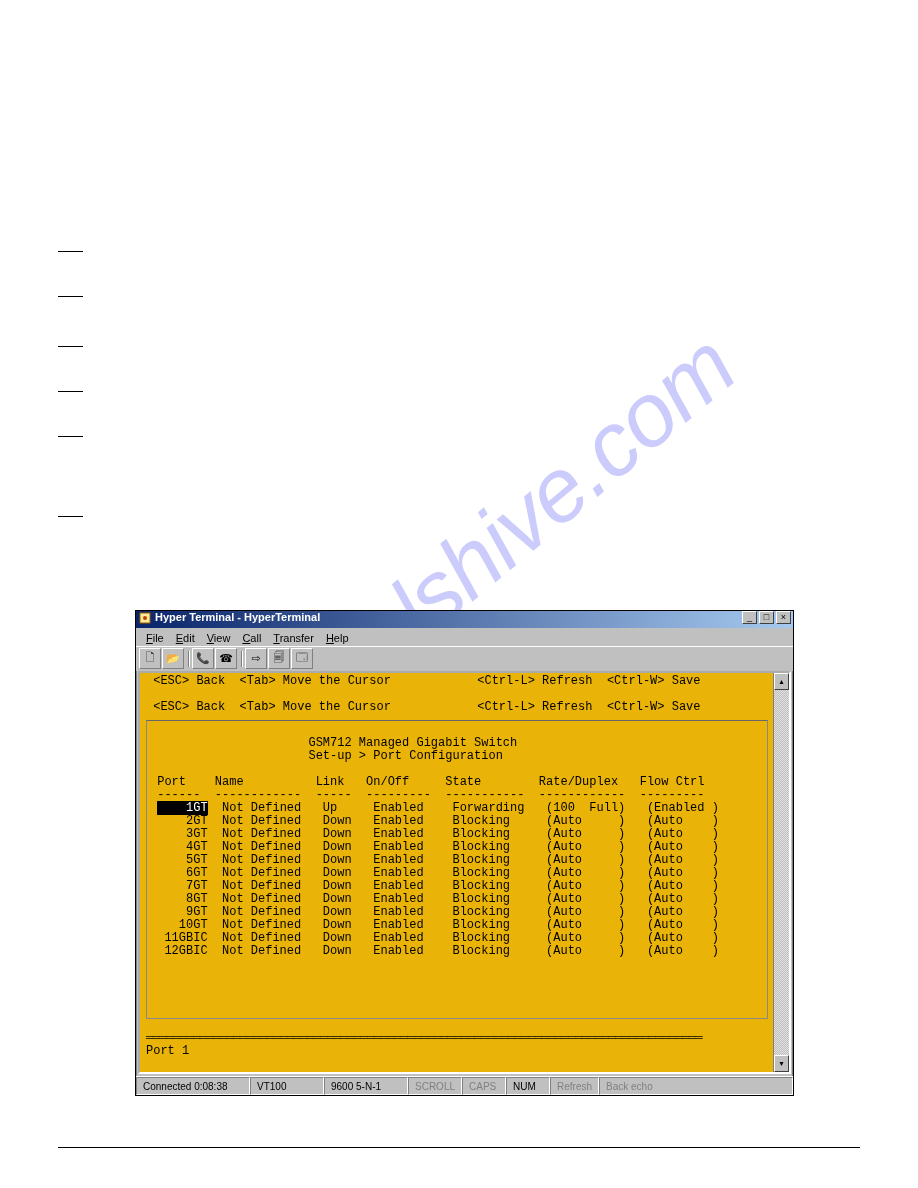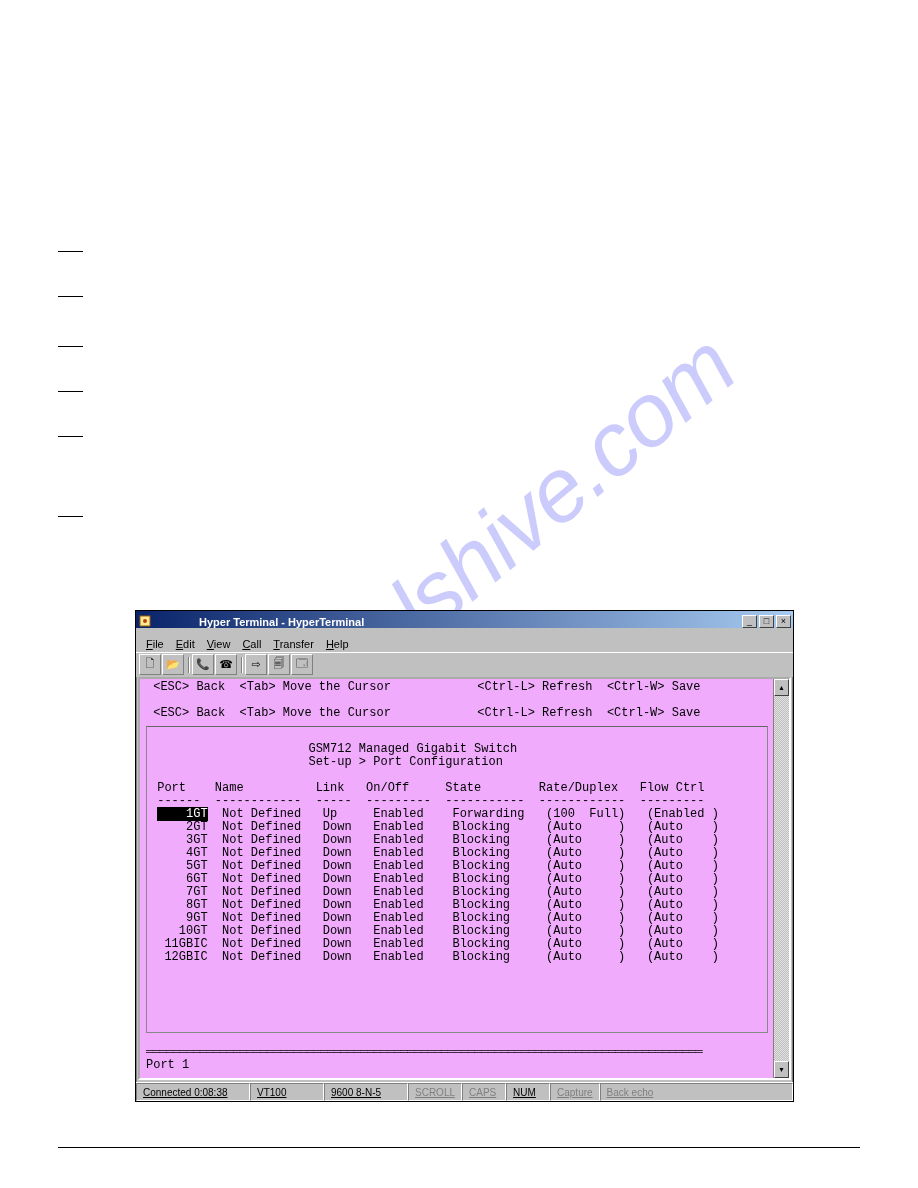--- a/index.html
+++ b/index.html
@@ -54,24 +54,23 @@
     box-shadow: 0 0 0 1px #808080 inset;
     background: #c0c0c0;
     font-family: Tahoma, "MS Sans Serif", sans-serif;
     font-size: 11px;
   }
 
   .titlebar {
     background: linear-gradient(to right, #0a246a, #a6caf0);
     color: #fff;
     display: flex;
-    align-items: flex-end;
+    align-items: flex-start;
     height: 17px;
     padding: 0 2px;
-    gap: 44px;
   }
   .titlebar .ticon {
     width: 14px;
     height: 14px;
     display: flex;
     align-items: center;
     justify-content: center;
     margin-right: 3px;
   }
   .titlebar .ttext { font-weight: bold; font-size: 11px; flex:1; }
@@ -82,21 +81,21 @@
     border-right-color:#404040; border-bottom-color:#404040;
     font-size:9px; line-height:9px; padding:0;
     display:flex; align-items:center; justify-content:center;
     font-family: Tahoma, sans-serif;
     color:#000;
   }
 
   .menubar {
     display:flex;
     background:#c0c0c0;
-    padding: 10px 4px 2px 4px;
+    padding: 4px 4px 2px 4px;
     gap:0;
   }
   .menubar span {
     padding: 0 6px;
     font-size:11px;
     color:#000;
   }
   .menubar span u { text-decoration: underline; }
 
   .toolbar {
@@ -140,56 +139,55 @@
     height:15px; background:#c0c0c0;
     border:1px solid #fff;
     border-right-color:#404040; border-bottom-color:#404040;
     display:flex; align-items:center; justify-content:center;
     font-size:8px; color:#000;
   }
   .strack-fill { flex:1; background:repeating-conic-gradient(#c0c0c0 0 25%, #e0e0e0 0 50%) 0 0/2px 2px; }
 
   .term-inner {
     margin-right:15px;
-    background:#f0abfc;
+    background:#eab308;
     font-family: "Courier New", monospace;
     font-size: 12px;
     line-height: 13px;
     color:#000;
     padding:2px 6px 2px 6px;
     white-space: pre;
     overflow:hidden;
     min-height: 395px;
   }
   .term-inner .hl { background:#000; color:#fff; }
   .double-rule {
     letter-spacing:-0.5px;
   }
   .inner-box {
     border:1px solid #888;
     border-top-color:#666;
     margin: 6px 0 0 0;
-    padding: 3px 3px 16px 3px;
+    padding: 3px 3px 8px 3px;
   }
 
   .statusbar {
     display:flex;
     background:#c0c0c0;
     border-top:1px solid #fff;
     font-size:10px;
     height:18px;
   }
   .statusbar .cell {
     border:1px solid #808080;
     border-right-color:#fff; border-bottom-color:#fff;
     padding: 1px 6px;
     color:#000;
     display:flex; align-items:center;
     min-width: 30px;
-    text-decoration: underline;
   }
   .statusbar .cell.grey { color:#808080; }
 
   .hr-bottom {
     position:absolute;
     left:58px;
     right:58px;
     bottom:40px;
     border-top:1px solid #000;
     height:0;
@@ -280,23 +278,23 @@
     <div class="term-scroll-track">
       <div class="sbtn">▴</div>
       <div class="strack-fill"></div>
       <div class="sbtn">▾</div>
     </div>
   </div>
 
   <div class="statusbar">
     <div class="cell" style="width:100px">Connected 0:08:38</div>
     <div class="cell" style="width:60px">VT100</div>
-    <div class="cell" style="width:70px">9600 8-N-5</div>
+    <div class="cell" style="width:70px">9600 5-N-1</div>
     <div class="cell grey">SCROLL</div>
     <div class="cell grey">CAPS</div>
     <div class="cell">NUM</div>
-    <div class="cell grey">Capture</div>
+    <div class="cell grey">Refresh</div>
     <div class="cell grey" style="flex:1">Back echo</div>
   </div>
 
 </div>
 
 <div class="hr-bottom"></div>
 
 </body></html>

